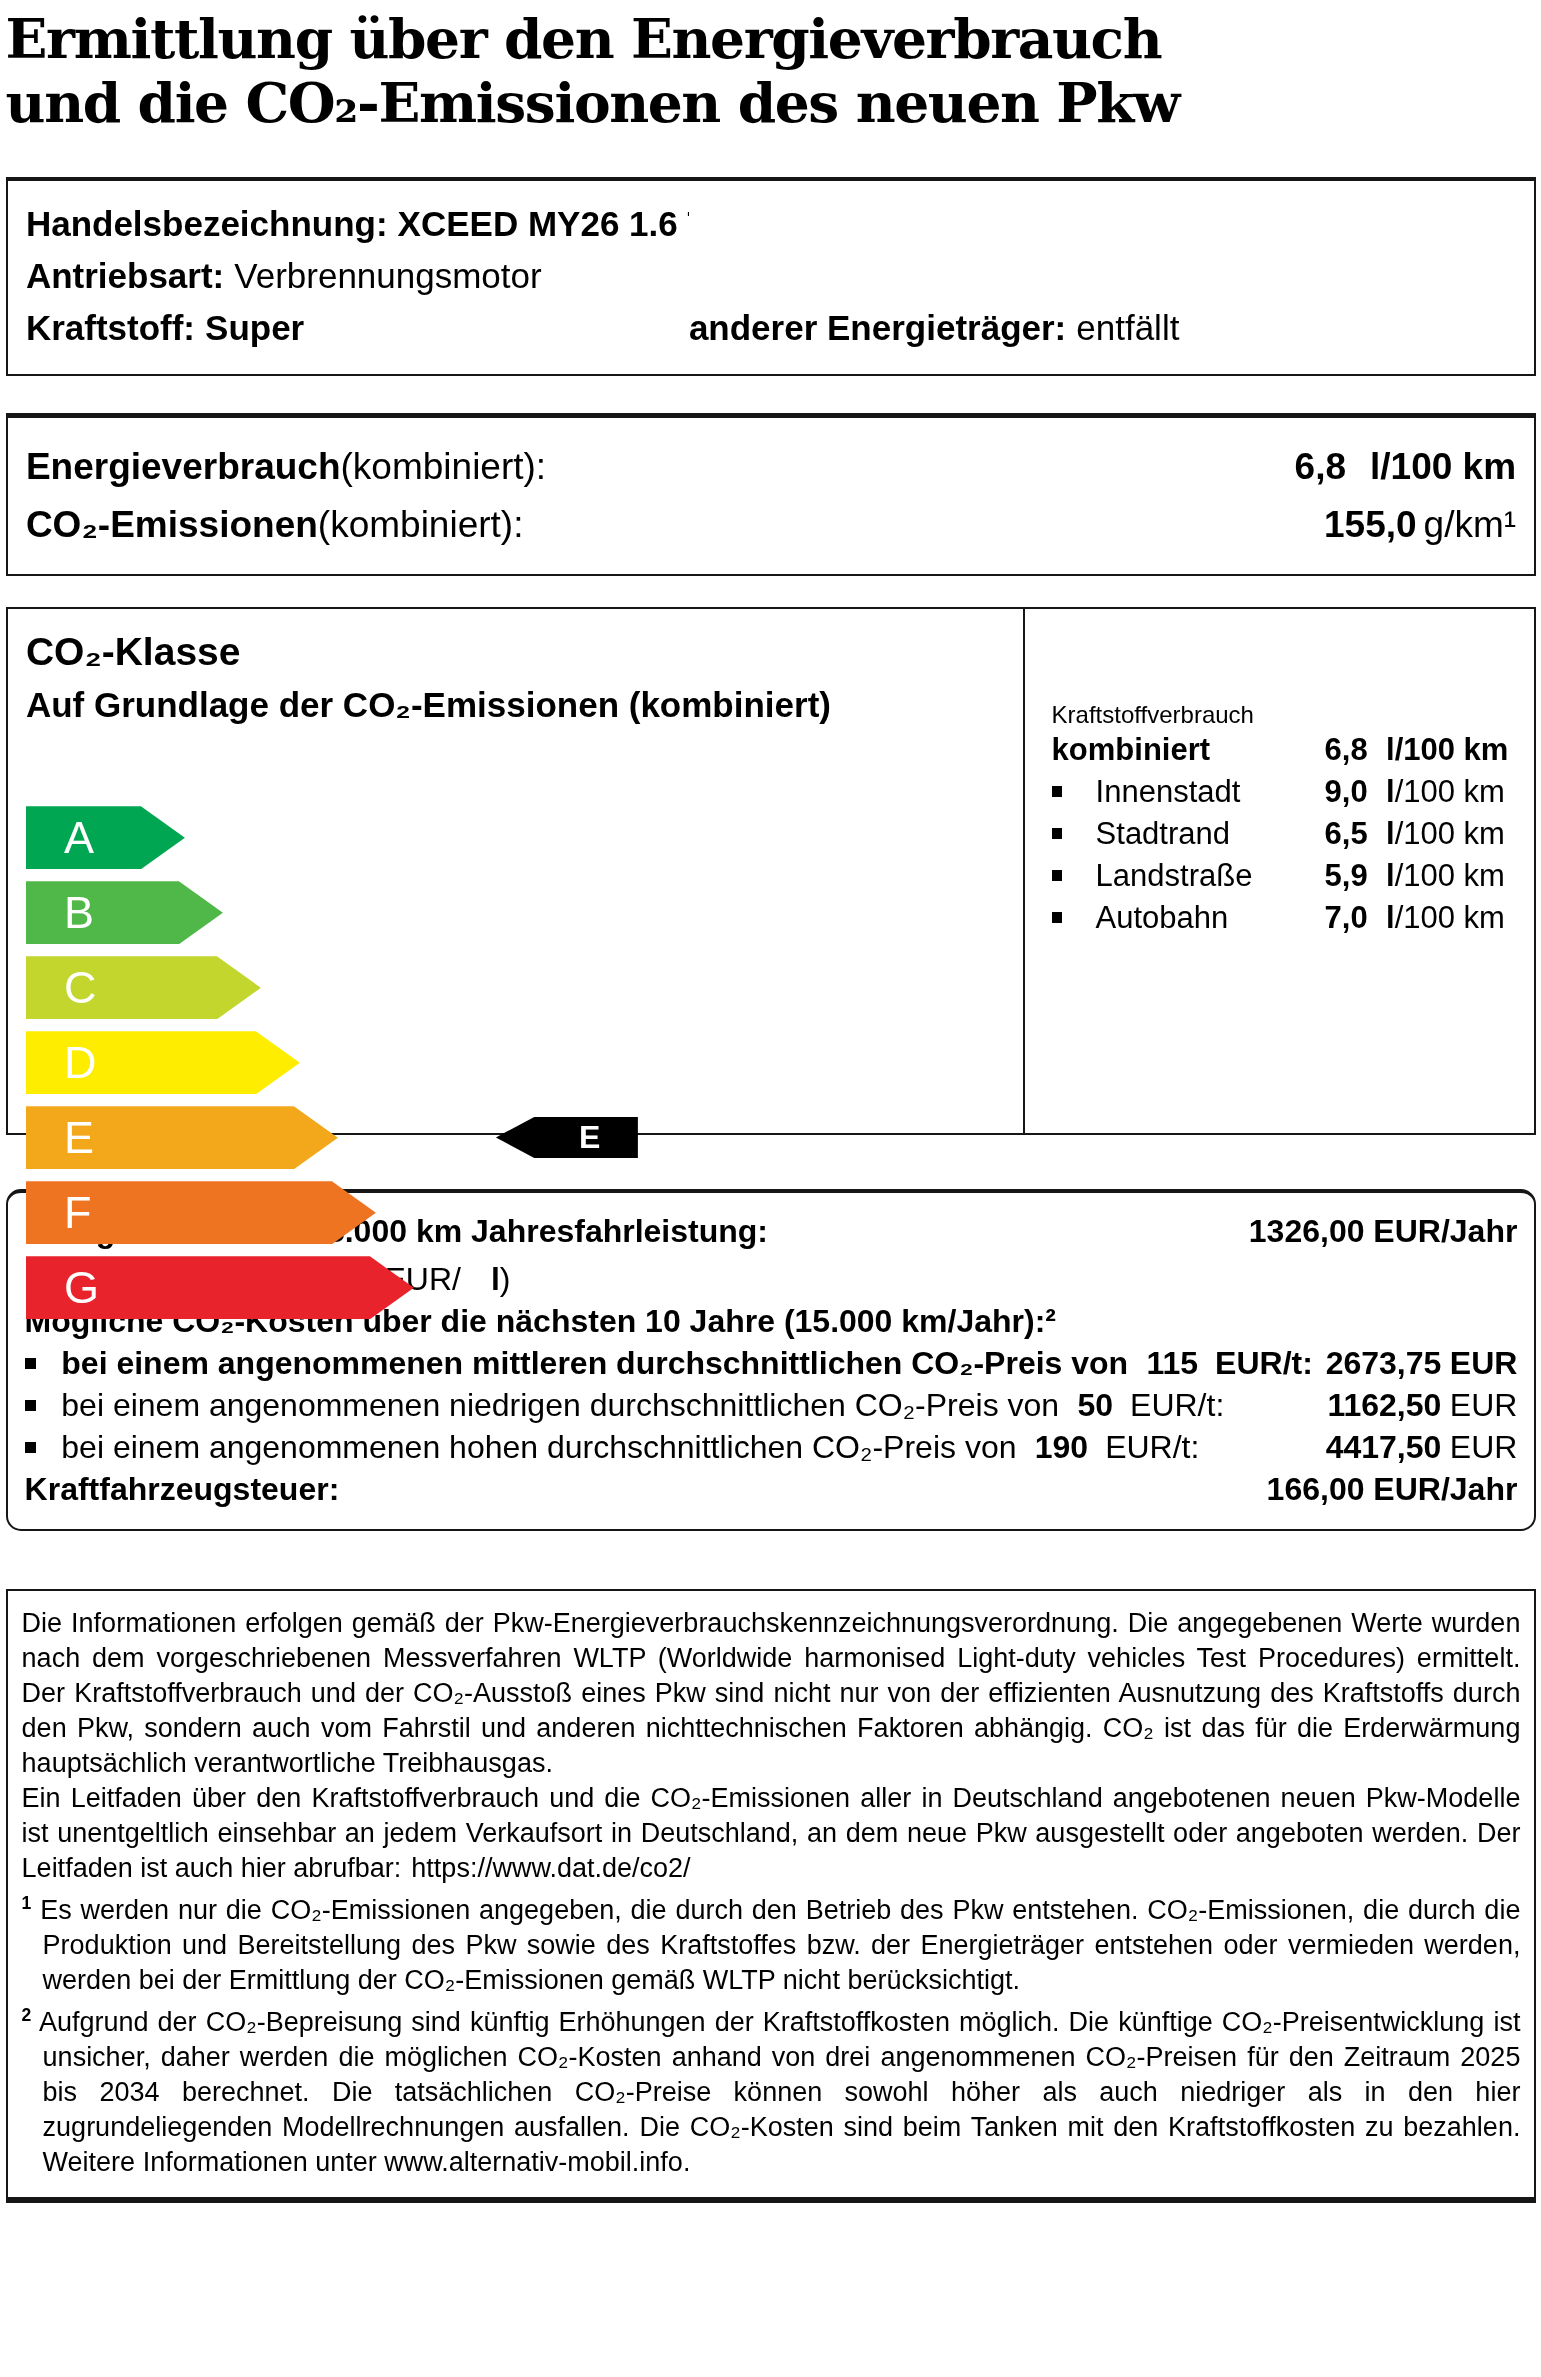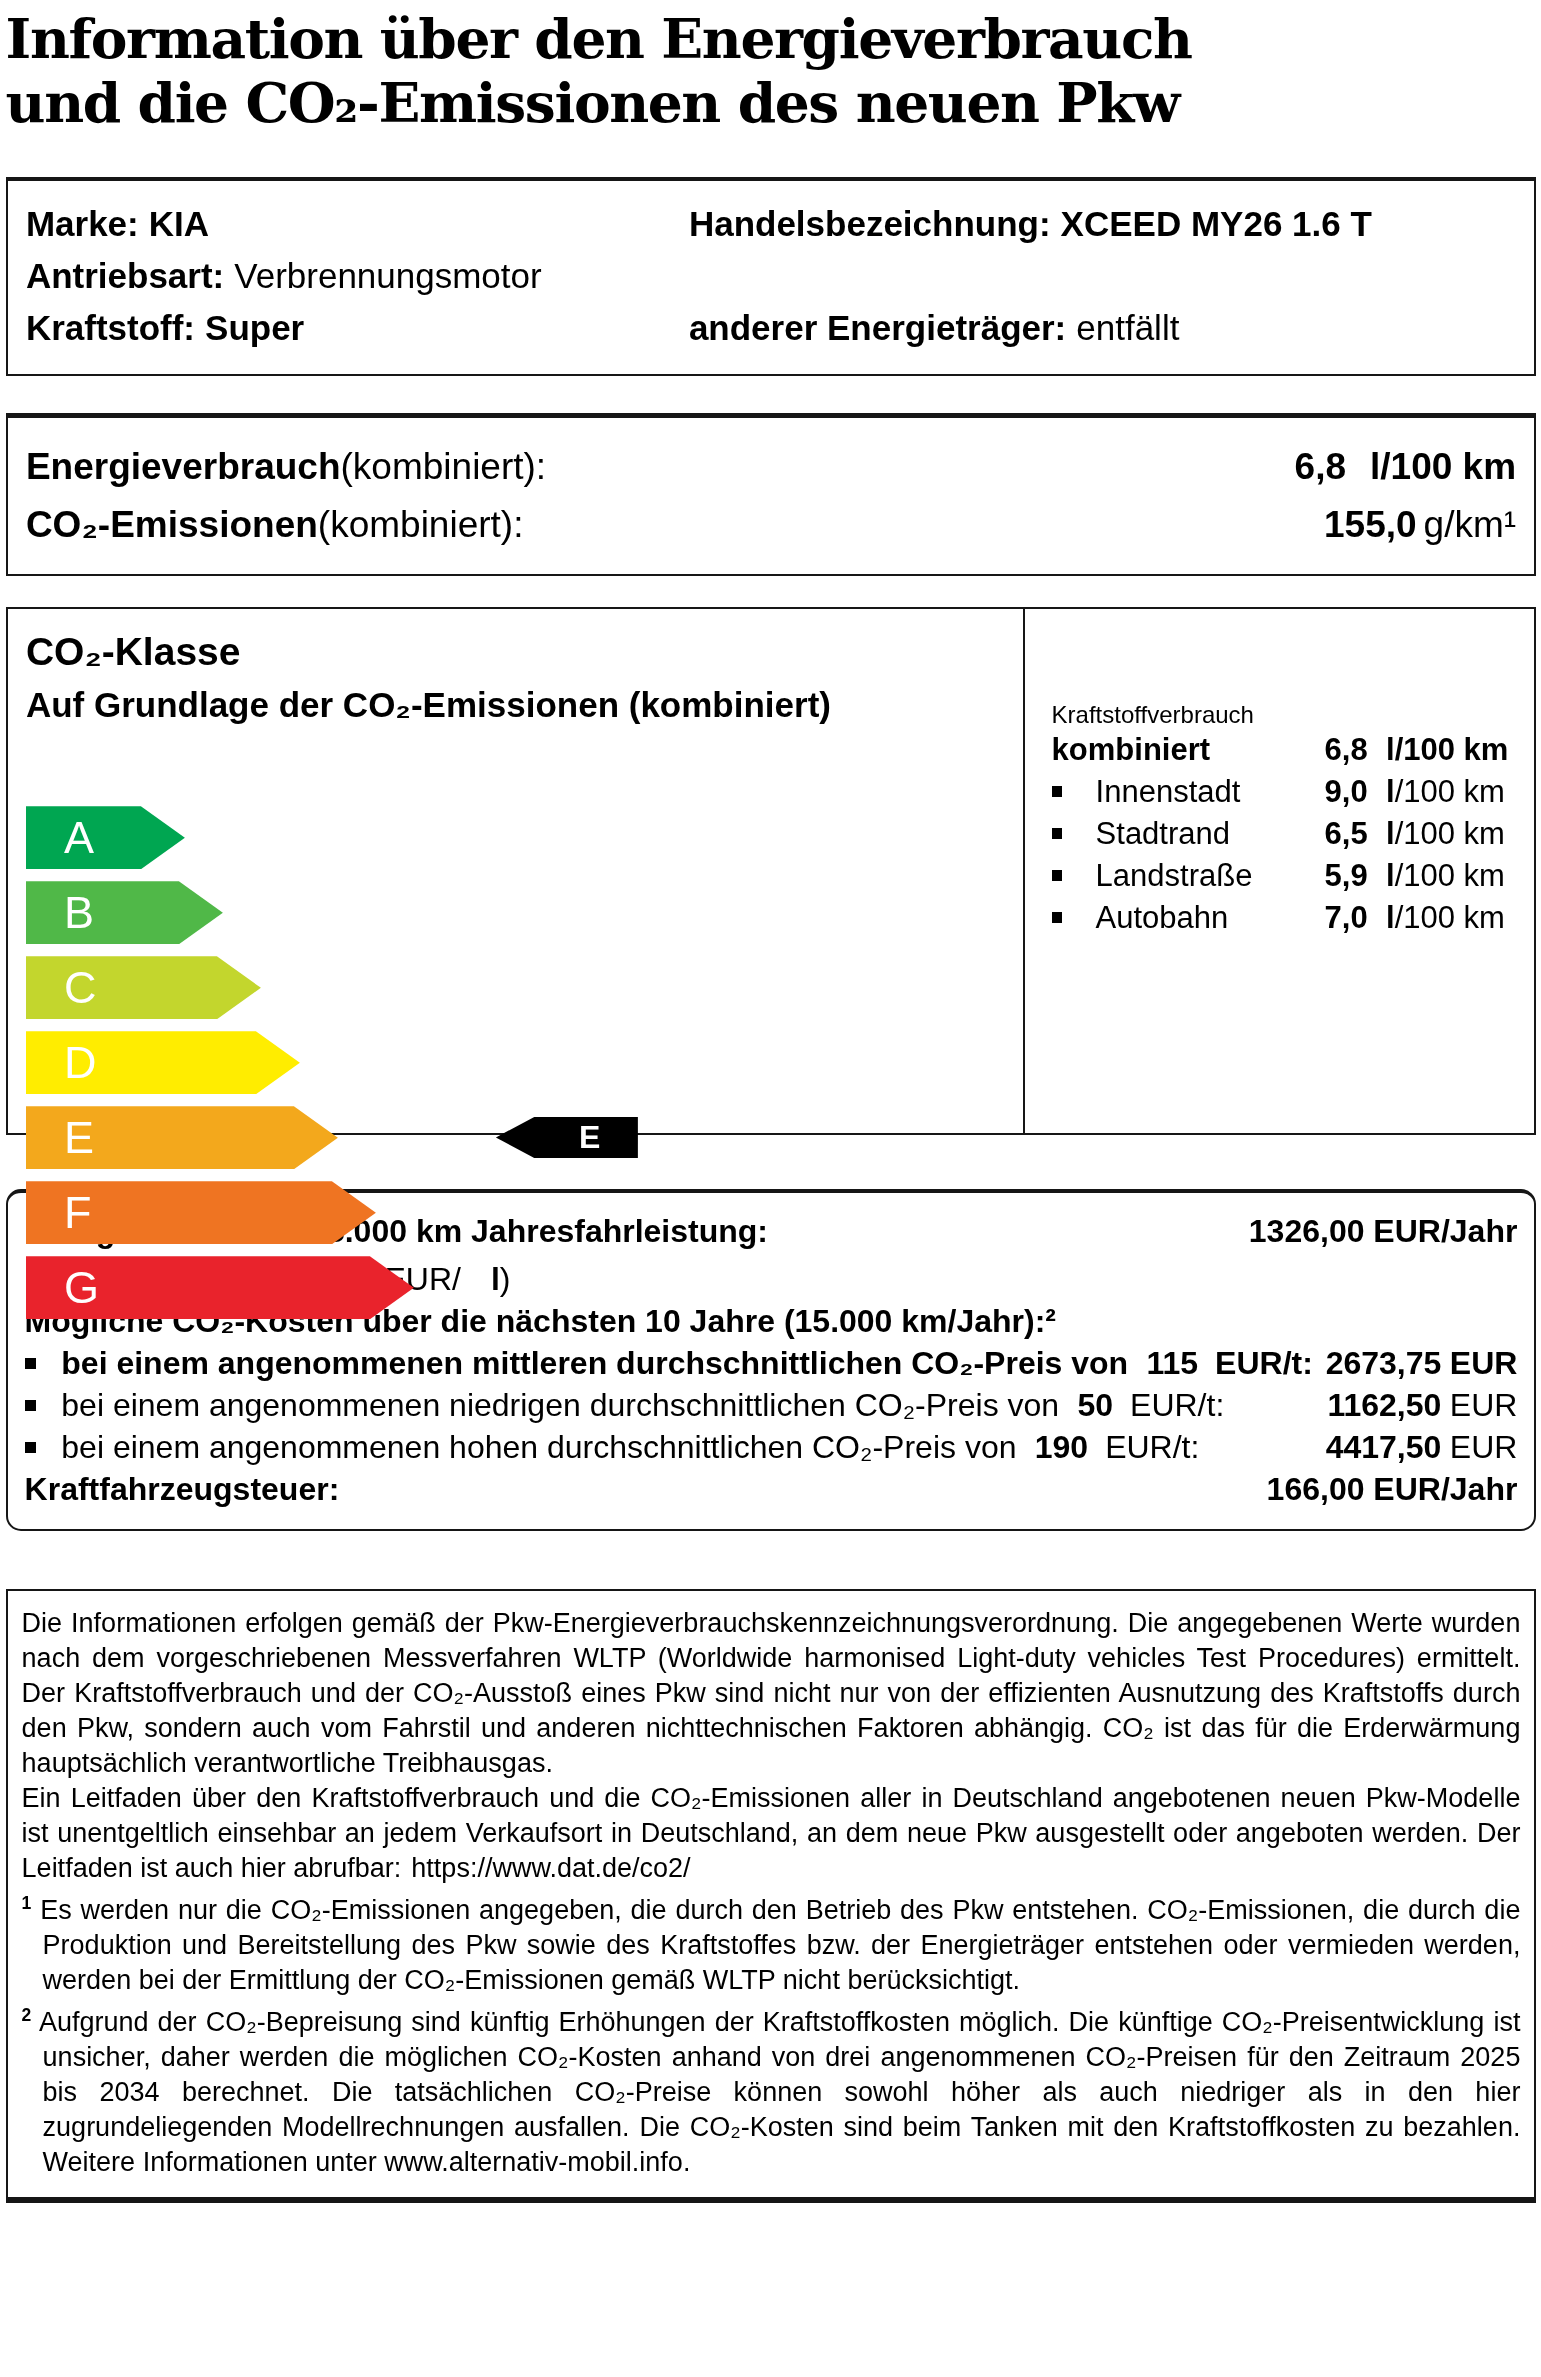--- a/index.html
+++ b/index.html
@@ -80,29 +80,26 @@
   .fn{padding-left:21px;text-indent:-21px;}
   .fn-marker{font-weight:700;font-size:65%;vertical-align:super;}
   .fp-link{margin-left:10px;}
 </style>
 </head>
 <body>
 
 <div class="page">
 
   <div class="title">
-    <div>Information über den Energieverbrauch</div>
+    <div>Ermittlung über den Energieverbrauch</div>
     <div>und die CO₂-Emissionen des neuen Pkw</div>
   </div>
 
   <div class="box box1">
     <div class="v-row">
-      <div class="v-cell">
-        <span class="v-label">Marke:</span><span class="b">KIA</span>
-      </div>
       <div class="v-cell">
         <span class="v-label">Handelsbezeichnung:</span><span class="b">XCEED MY26 1.6 T</span>
       </div>
     </div>
     <div class="v-row">
       <div class="v-cell" style="grid-column:1 / span 2;">
         <span class="v-label">Antriebsart:</span><span>Verbrennungsmotor</span>
       </div>
     </div>
     <div class="v-row">

